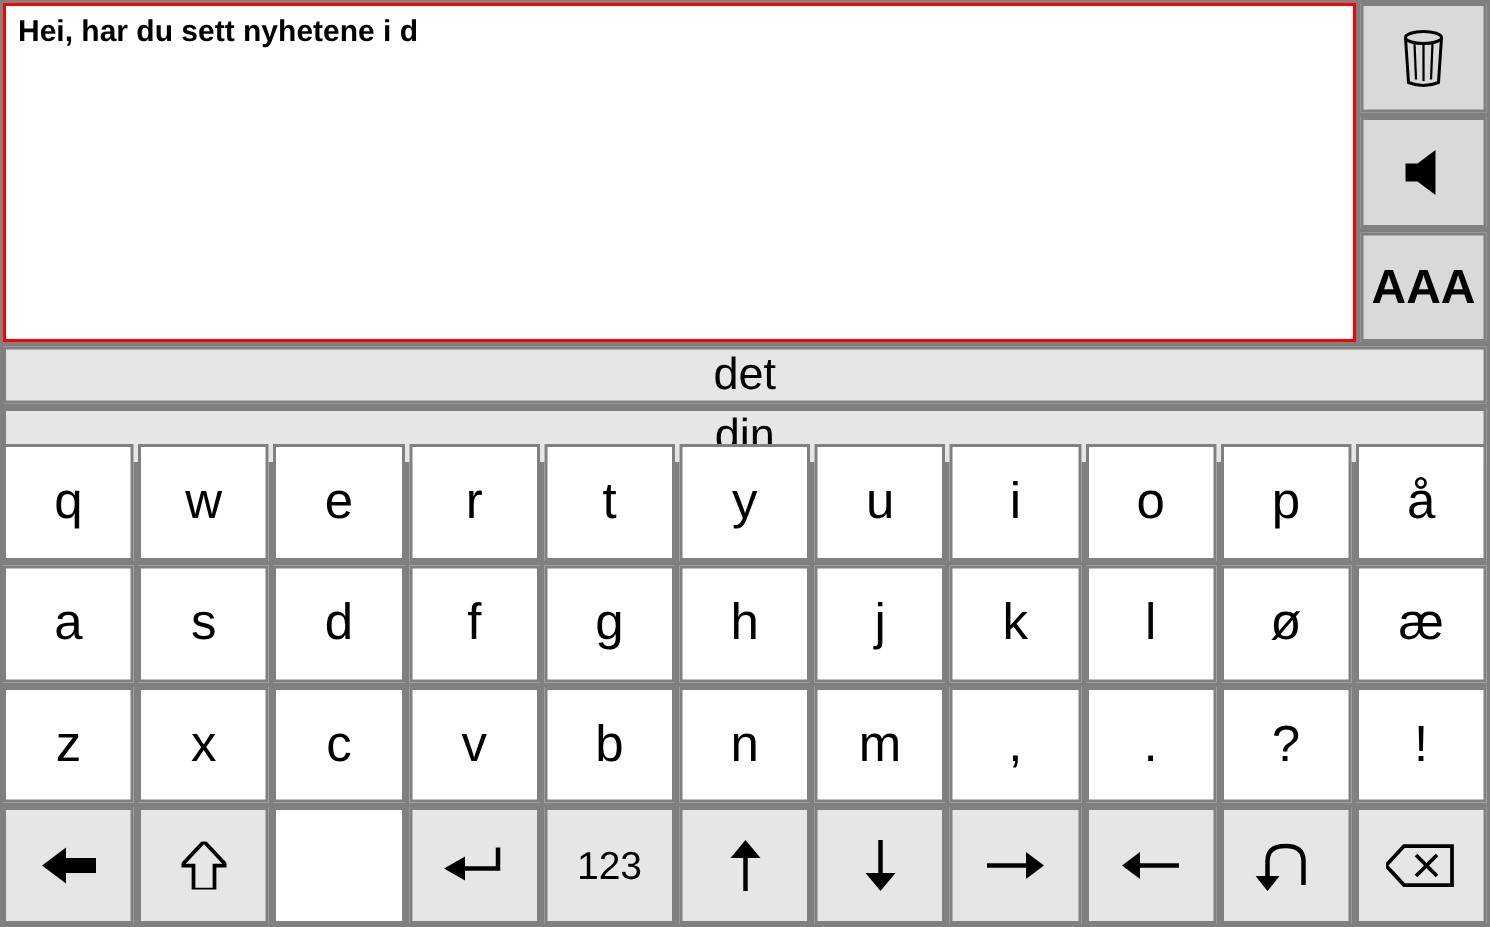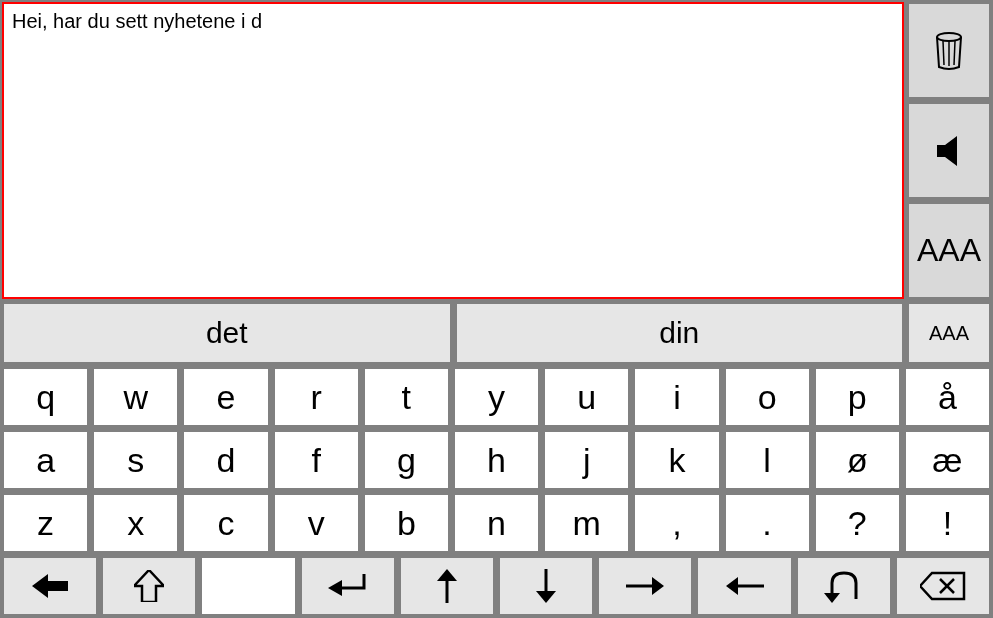--- a/index.html
+++ b/index.html
@@ -12,22 +12,23 @@
   }
   .container {
     width: 993px;
     height: 618px;
     display: flex;
     flex-direction: column;
     padding: 2px;
   }
   .top-section {
     display: flex;
-    height: 297px;
-    gap: 3px;
+    height: 226px;
+    gap: 3px;
+    font-weight: bold;
   }
   .text-input {
     flex: 1;
     background: #fff;
     border: 2px solid #ff0000;
     padding: 6px 8px;
     font-size: 20px;
     color: #000;
     font-family: Arial, sans-serif;
   }
@@ -45,20 +46,21 @@
     align-items: center;
     justify-content: center;
     cursor: pointer;
     font-size: 30px;
   }
   .suggestions-row {
     display: flex;
     height: 62px;
     gap: 3px;
     margin-top: 3px;
+    flex-direction: column;
   }
   .suggestion {
     flex: 1;
     background: #e6e6e6;
     border: 2px solid #808080;
     display: flex;
     align-items: center;
     justify-content: center;
     font-size: 30px;
     cursor: pointer;
@@ -198,20 +200,21 @@
       </div>
       <div class="key key-space"></div>
       <div class="key key-func">
         <span class="icon-wrap">
           <svg width="40" height="28" viewBox="0 0 40 28">
               <path d="M36 2 L36 16 L10 16" fill="none" stroke="#000" stroke-width="3"></path>
               <polygon points="14,8 0,16 14,24" fill="#000"></polygon>
             </svg>
         </span>
       </div>
+      <div class="key key-func" style="font-size:26px;">123</div>
       <div class="key key-func">
         <span class="icon-wrap">
           <svg width="24" height="34" viewBox="0 0 24 34">
               <line x1="12" y1="34" x2="12" y2="6" stroke="#000" stroke-width="3"></line>
               <polygon points="12,0 22,12 2,12" fill="#000"></polygon>
             </svg>
         </span>
       </div>
       <div class="key key-func">
         <span class="icon-wrap">

